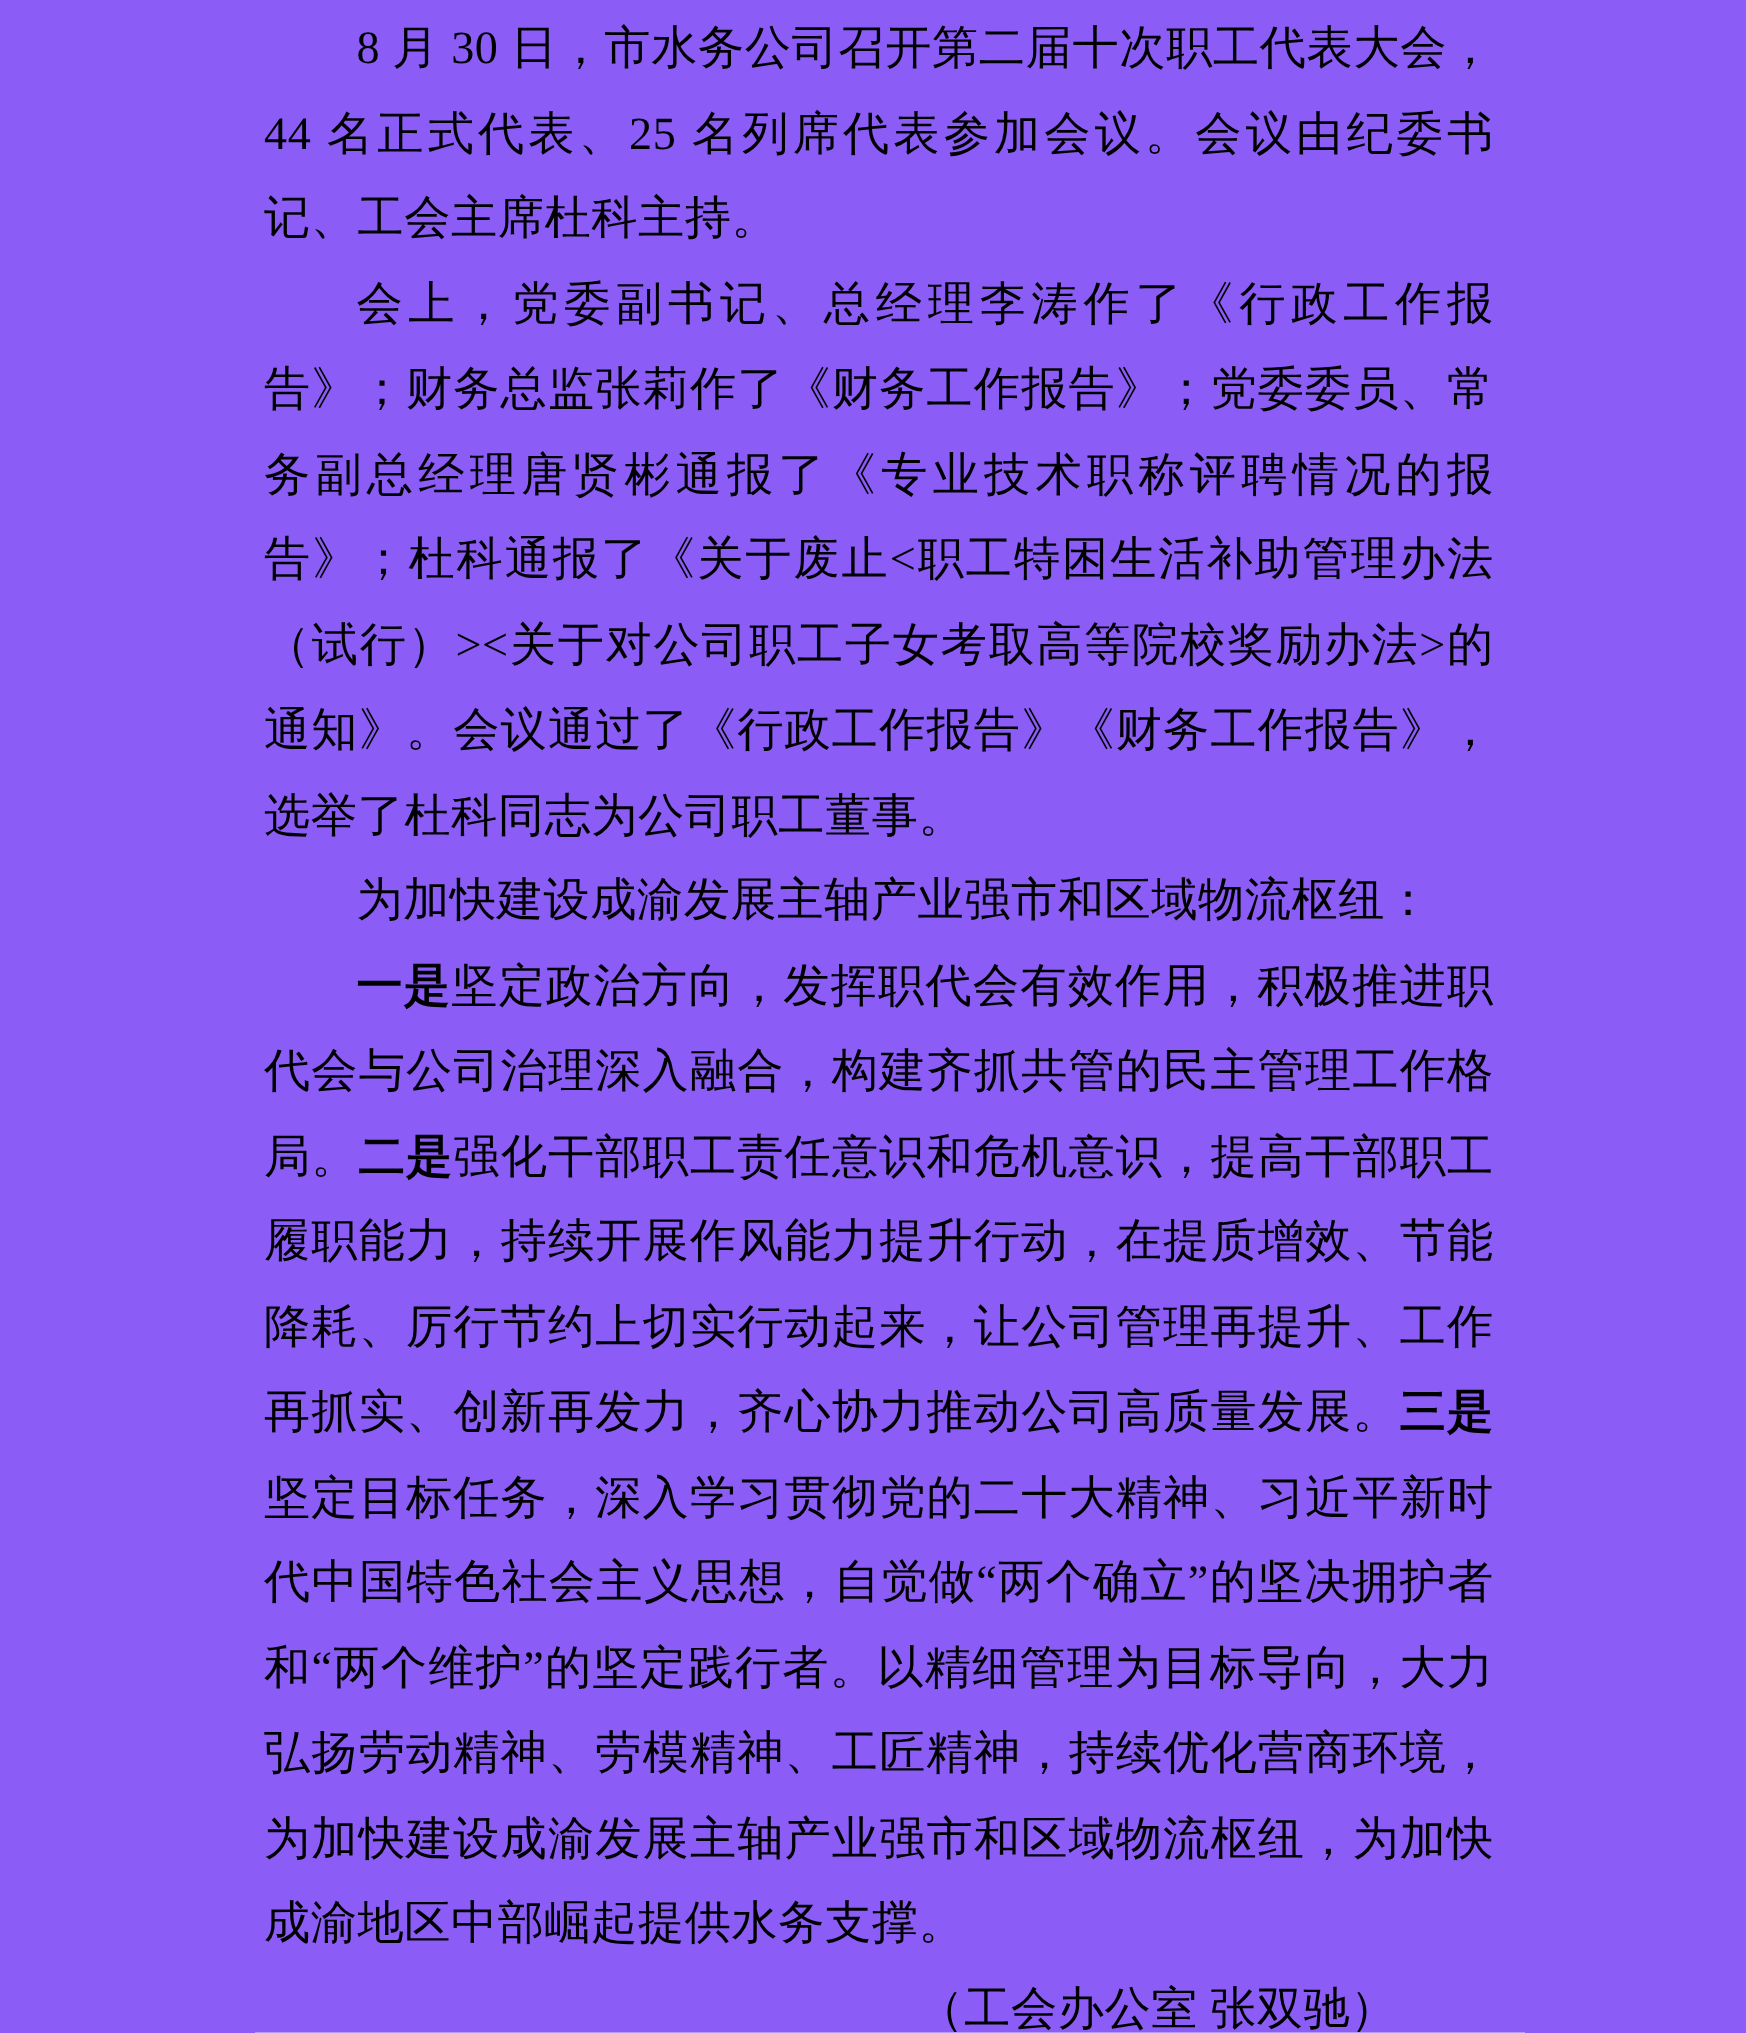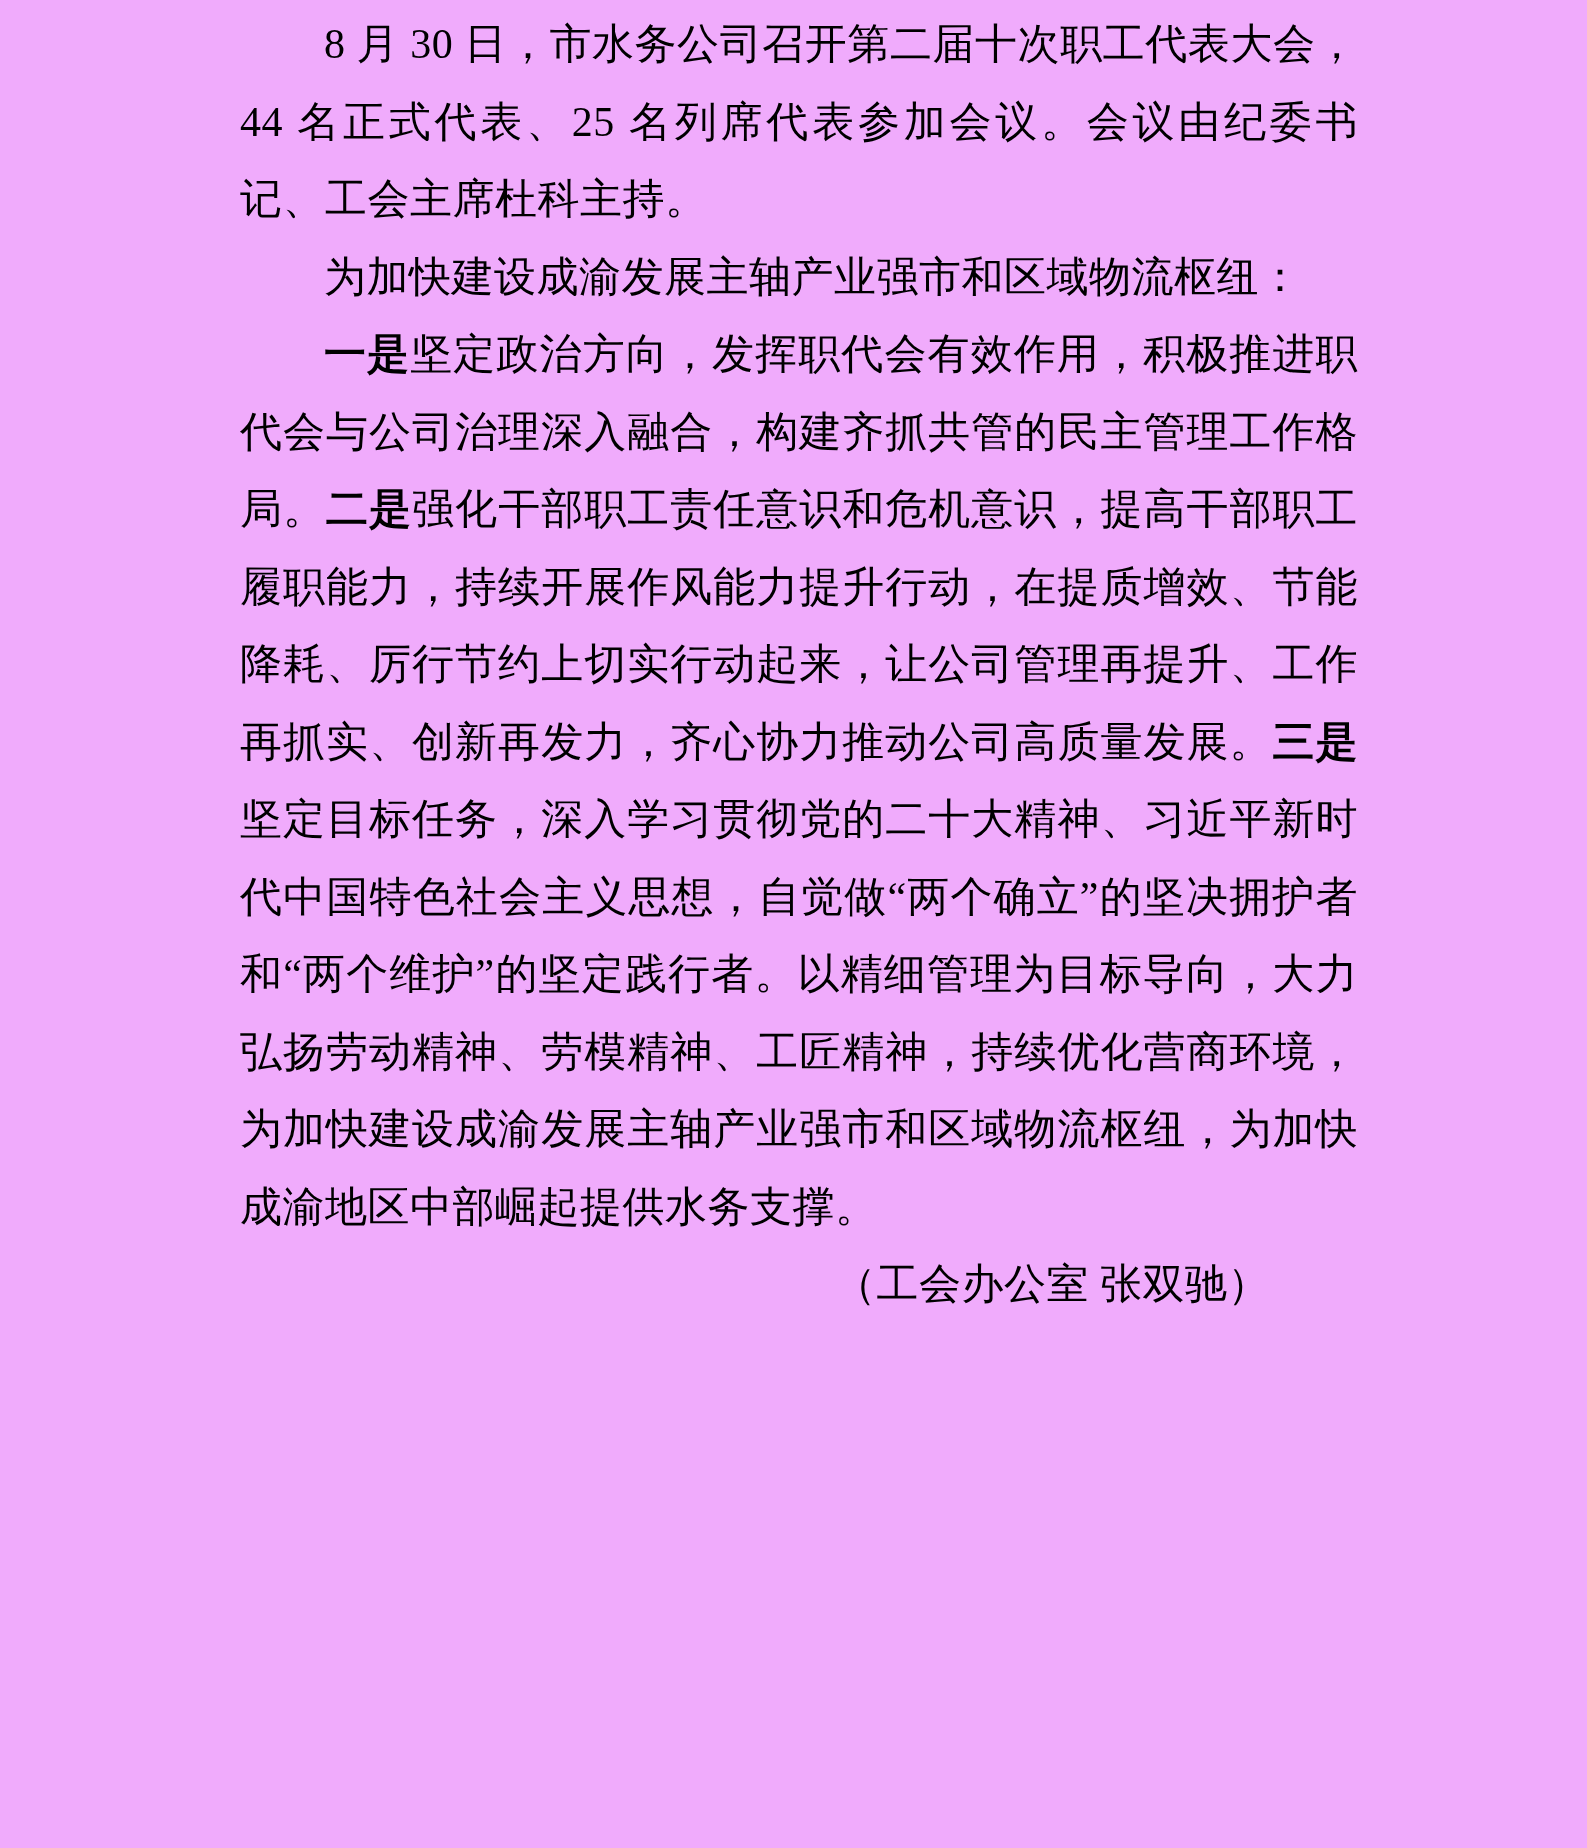--- a/index.html
+++ b/index.html
@@ -4,21 +4,21 @@
 <style>
   html, body {
     margin: 0;
     padding: 0;
     background: #ffffff;
   }
   .page {
     position: relative;
     width: 1587px;
     height: 1848px;
-    background: #f0abfc;
+    background: #8b5cf6;
     overflow: hidden;
     font-family: "Liberation Serif", "DejaVu Serif", serif;
     color: #000000;
   }
   .doc-body {
     padding: 6px 229px 0 240px;
   }
   p.para {
     margin: 0;
     font-size: 42px;
@@ -45,20 +45,21 @@
   }
 </style>
 </head>
 <body>
 
 <div class="page">
   <div class="doc-body">
 
     <p class="para"><span class="run">8 月 30 日，市水务公司召开第二届十次职工代表大会，44 名正式代表、25 名列席代表参加会议。会议由纪委书记、工会主席杜科主持。</span></p>
 
+    <p class="para"><span class="run">会上，党委副书记、总经理李涛作了《行政工作报告》；财务总监张莉作了《财务工作报告》；党委委员、常务副总经理唐贤彬通报了《专业技术职称评聘情况的报告》；杜科通报了《关于废止&lt;职工特困生活补助管理办法（试行）&gt;&lt;关于对公司职工子女考取高等院校奖励办法&gt;的通知》。会议通过了《行政工作报告》《财务工作报告》，选举了杜科同志为公司职工董事。</span></p>
 
     <p class="para"><span class="run">为加快建设成渝发展主轴产业强市和区域物流枢纽：</span></p>
 
     <p class="para"><b class="run">一是</b><span class="run">坚定政治方向，发挥职代会有效作用，积极推进职代会与公司治理深入融合，构建齐抓共管的民主管理工作格局。</span><b class="run">二是</b><span class="run">强化干部职工责任意识和危机意识，提高干部职工履职能力，持续开展作风能力提升行动，在提质增效、节能降耗、厉行节约上切实行动起来，让公司管理再提升、工作再抓实、创新再发力，齐心协力推动公司高质量发展。</span><b class="run">三是</b><span class="run">坚定目标任务，深入学习贯彻党的二十大精神、习近平新时代中国特色社会主义思想，自觉做“两个确立”的坚决拥护者和“两个维护”的坚定践行者。以精细管理为目标导向，大力弘扬劳动精神、劳模精神、工匠精神，持续优化营商环境，为加快建设成渝发展主轴产业强市和区域物流枢纽，为加快成渝地区中部崛起提供水务支撑。</span></p>
 
     <p class="signature">（工会办公室 张双驰）</p>
 
   </div>
 </div>
 

